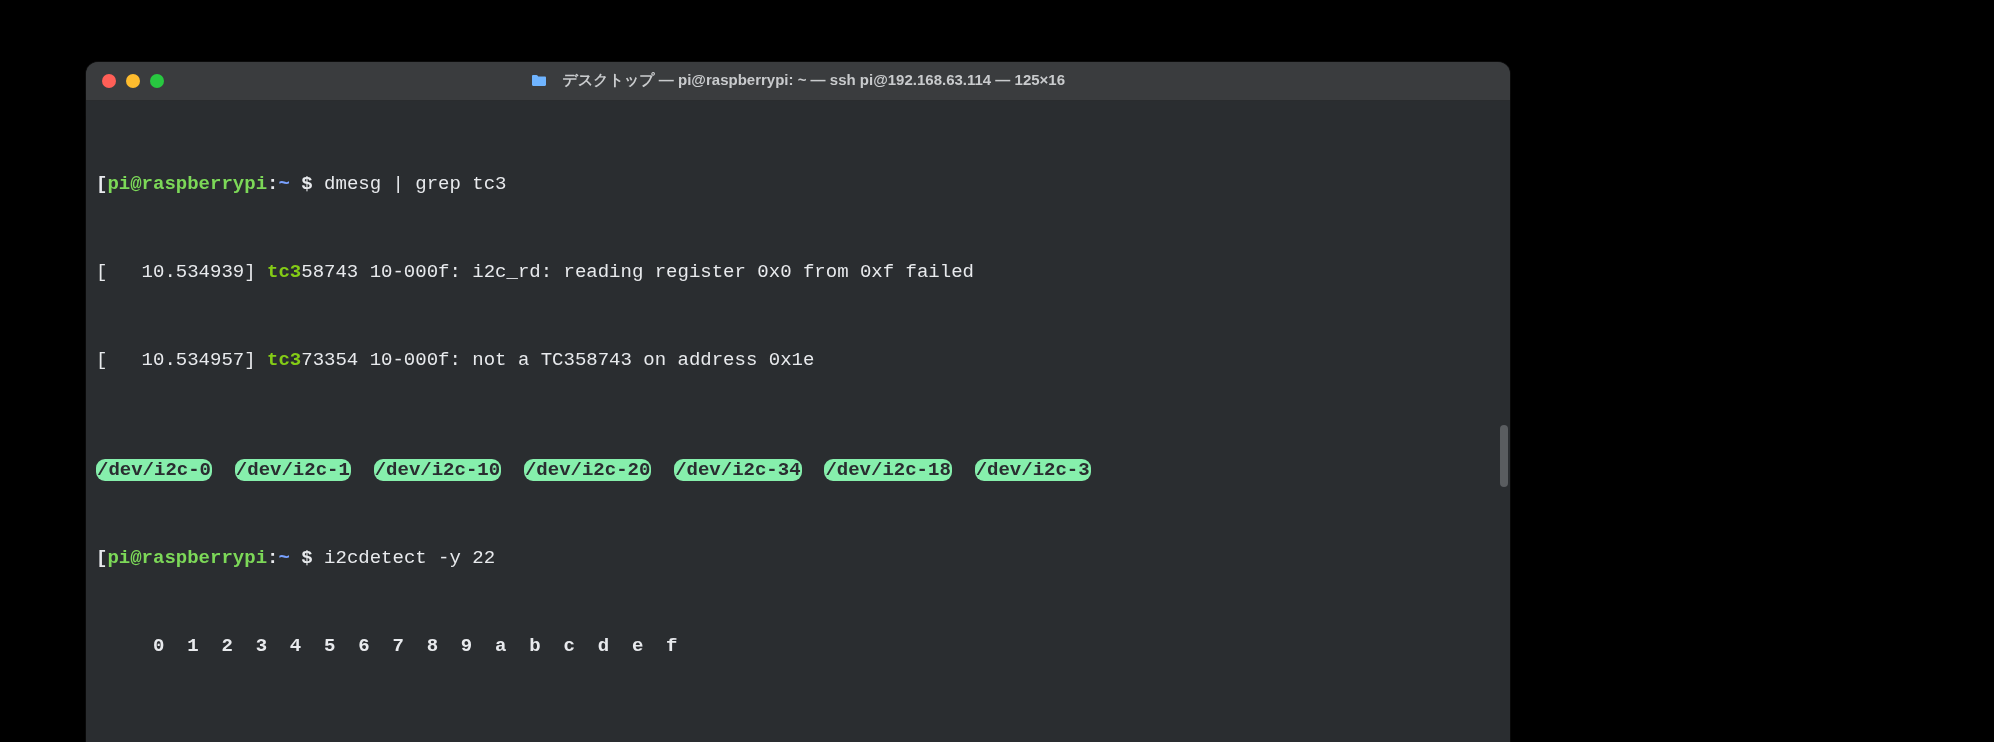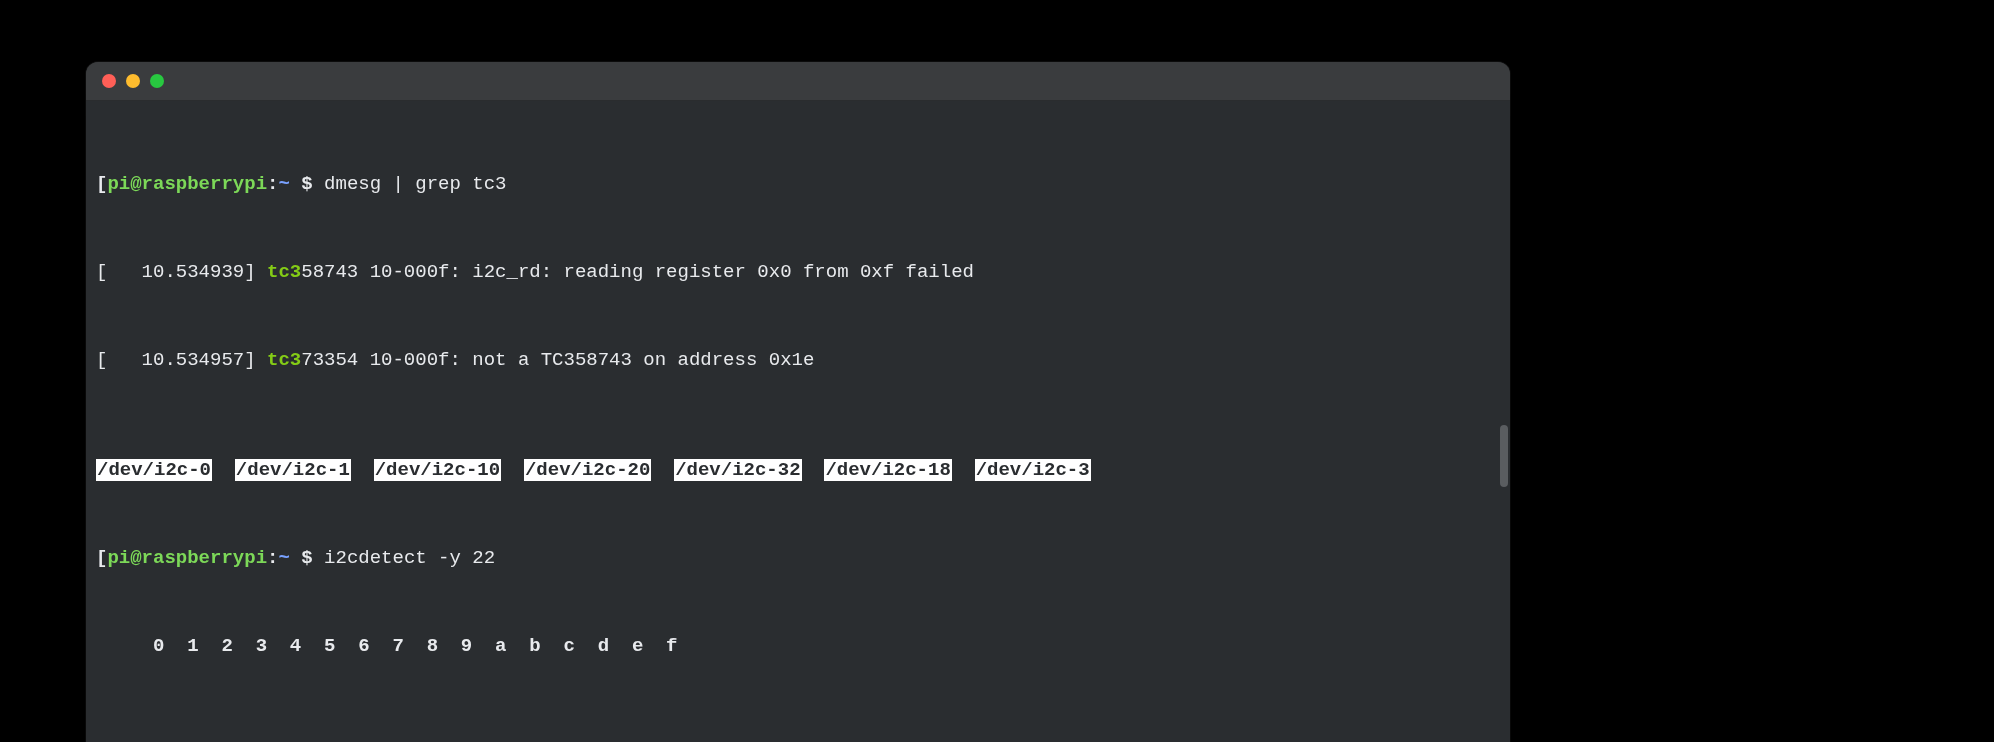--- a/index.html
+++ b/index.html
@@ -69,21 +69,21 @@
     position: relative;
   }
   .line { display: block; }
   .bracket   { color: #e8eaed; font-weight: 700; }
   .prompt    { color: #7cd858; font-weight: 700; }
   .colon     { color: #e8eaed; font-weight: 700; }
   .path      { color: #7aa2ff; font-weight: 700; }
   .dollar    { color: #e8eaed; font-weight: 700; }
   .cmd       { color: #e8eaed; margin-top: 24px; }
   .tc3       { color: #84cc16; font-weight: 700; }
-  .match     { background: #ffffff; color: #2a2d30; font-weight: 700; padding: 0 1px; }
+  .match     { background: #86efac; color: #2a2d30; font-weight: 700; padding: 0 1px; border-radius: 9px; }
   .hdr       { color: #e8eaed; font-weight: 700; }
   .out       { color: #e8eaed; }
   .scrollbar-track {
     position: absolute;
     right: 2px;
     top: 4px;
     bottom: 4px;
     width: 10px;
   }
   .scrollbar-thumb {
@@ -98,32 +98,40 @@
 <body>
 
 <div class="window">
 
   <div class="titlebar">
     <div class="traffic-lights">
       <div class="traffic-light tl-close"></div>
       <div class="traffic-light tl-minimize"></div>
       <div class="traffic-light tl-zoom"></div>
     </div>
+    <div class="title-wrap">
+      <span class="title-icon">
+        <svg width="16" height="13" viewBox="0 0 16 13">
+          <path d="M1 2.2C1 1.5 1.5 1 2.2 1h3.3c.4 0 .8.2 1 .5l.7.9h6.6c.7 0 1.2.5 1.2 1.2v7.2c0 .7-.5 1.2-1.2 1.2H2.2C1.5 12 1 11.5 1 10.8V2.2Z" fill="#6fb4ff"></path>
+        </svg>
+      </span>
+      <span class="title-text">デスクトップ — pi@raspberrypi: ~ — ssh pi@192.168.63.114 — 125×16</span>
+    </div>
   </div>
 
   <div class="terminal-body">
 
     <span class="line"><span class="bracket">[</span><span class="prompt">pi@raspberrypi</span><span class="colon">:</span><span class="path">~</span><span class="dollar"> $ </span><span class="cmd">dmesg | grep tc3</span></span>
 
     <span class="line"><span class="out">[   10.534939] </span><span class="tc3">tc3</span><span class="out">58743 10-000f: i2c_rd: reading register 0x0 from 0xf failed</span></span>
 
     <span class="line"><span class="out">[   10.534957] </span><span class="tc3">tc3</span><span class="out">73354 10-000f: not a TC358743 on address 0x1e</span></span>
 
 
-    <span class="line"><span class="match">/dev/i2c-0</span><span>  </span><span class="match">/dev/i2c-1</span><span>  </span><span class="match">/dev/i2c-10</span><span>  </span><span class="match">/dev/i2c-20</span><span>  </span><span class="match">/dev/i2c-32</span><span>  </span><span class="match">/dev/i2c-18</span><span>  </span><span class="match">/dev/i2c-3</span></span>
+    <span class="line"><span class="match">/dev/i2c-0</span><span>  </span><span class="match">/dev/i2c-1</span><span>  </span><span class="match">/dev/i2c-10</span><span>  </span><span class="match">/dev/i2c-20</span><span>  </span><span class="match">/dev/i2c-34</span><span>  </span><span class="match">/dev/i2c-18</span><span>  </span><span class="match">/dev/i2c-3</span></span>
 
     <span class="line"><span class="bracket">[</span><span class="prompt">pi@raspberrypi</span><span class="colon">:</span><span class="path">~</span><span class="dollar"> $ </span><span class="cmd">i2cdetect -y 22</span></span>
 
     <span class="line hdr">     0  1  2  3  4  5  6  7  8  9  a  b  c  d  e  f</span>
     
     
     
     
     
     

